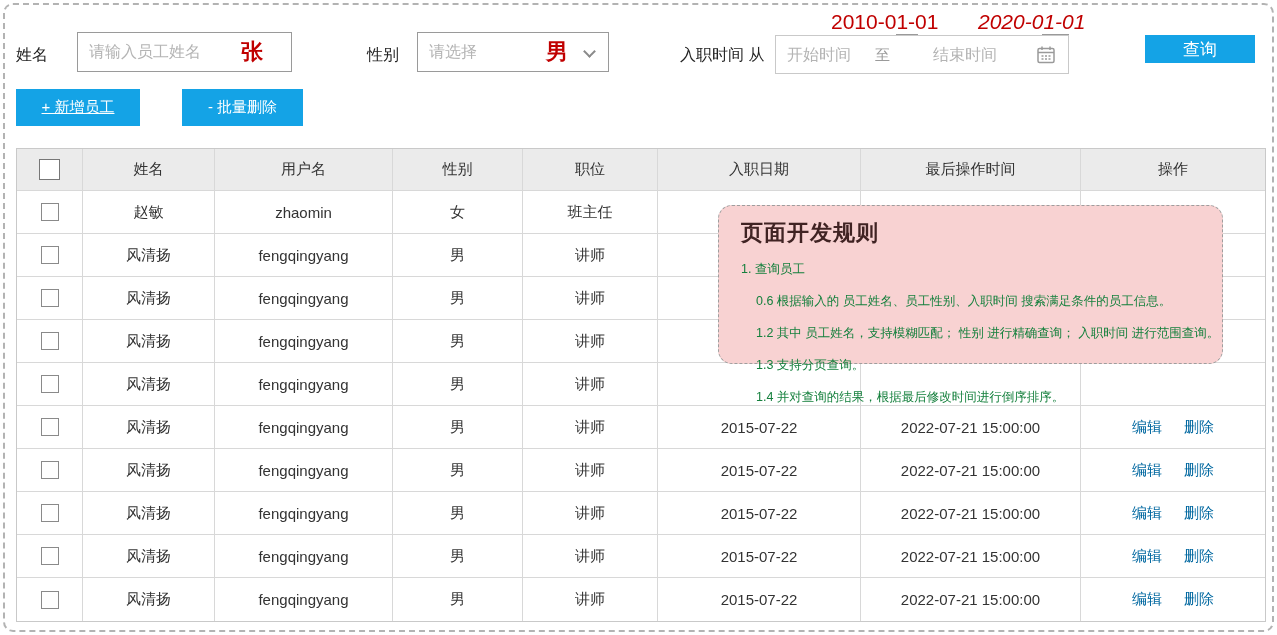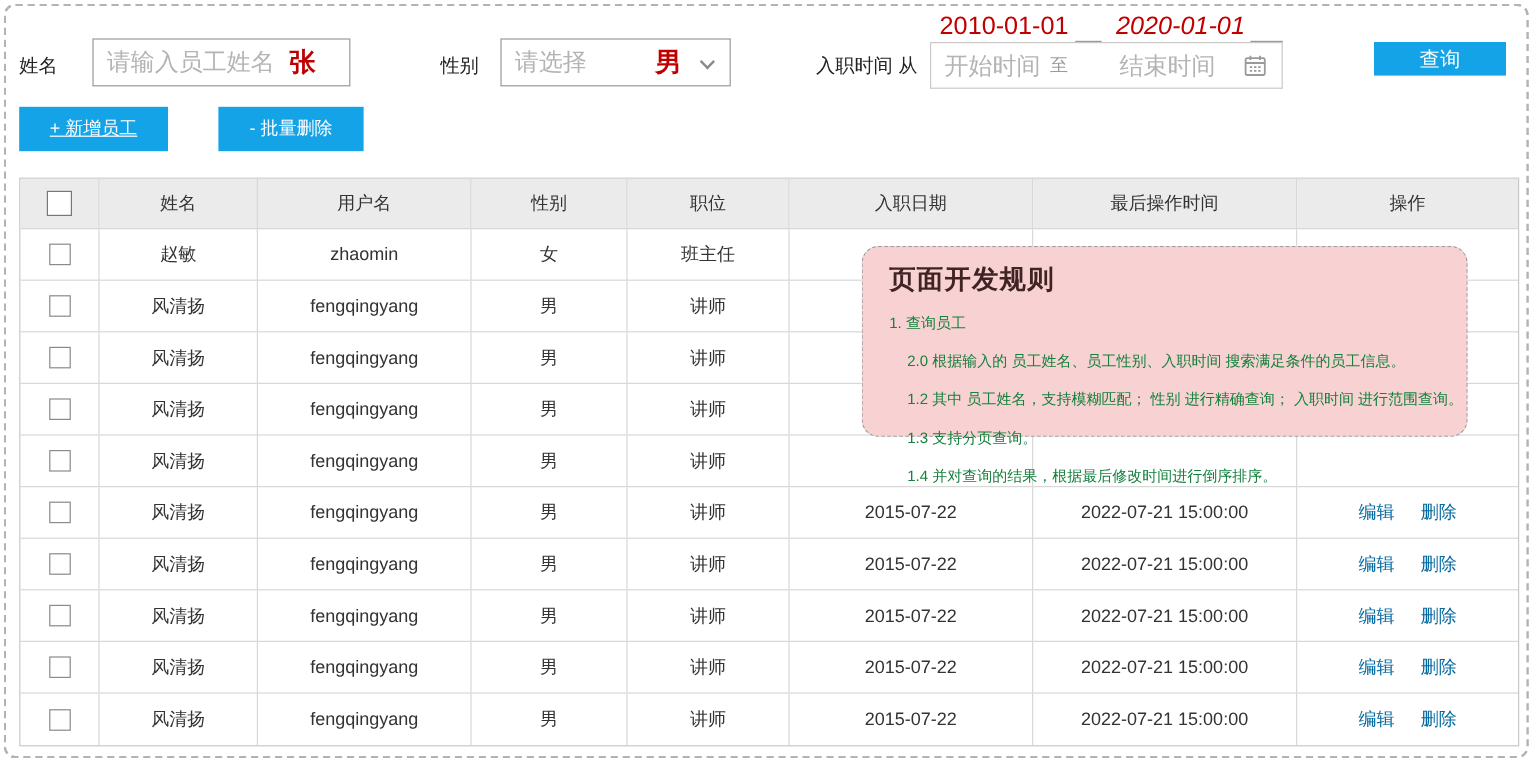--- a/index.html
+++ b/index.html
@@ -10,31 +10,31 @@
   }
   
   .f-label { position:absolute; font-size:16px; color:#222; white-space:nowrap; }
   #lbl-name  { left:11px;  top:40px; }
   #lbl-gender{ left:362px; top:40px; }
   #lbl-hire  { left:675px; top:40px; }
   .field-box { position:absolute; background:#fff; border:1px solid #9a9a9a; }
   #name-input   { left:72px;  top:27px; width:215px; height:40px; }
   #gender-select{ left:412px; top:27px; width:192px; height:40px;padding-left:32px; }
   #date-range   { left:770px; top:30px; width:294px; height:39px; border:1px solid #c9c9c9; }
-  .placeholder { position:absolute; font-size:20px; color:#b4b4b4; top:50%; transform:translateY(-50%); white-space:nowrap; }
+  .placeholder { position:absolute; font-size:16px; color:#b4b4b4; top:50%; transform:translateY(-50%); white-space:nowrap; }
   .ph-left { left:11px; }
   .red-val { position:absolute; font-size:22px; font-weight:600; color:#c00000; top:50%; transform:translateY(-50%); }
   #name-red   { right:28px; }
   #gender-red { right:40px; }
   .chevron { position:absolute; right:14px; top:14px; width:9px; height:9px;
     border-right:2px solid #8a8a8a; border-bottom:2px solid #8a8a8a; transform:rotate(45deg); }
   #dr-to { position:absolute; left:99px; top:50%; transform:translateY(-50%); font-size:15px; color:#9a9a9a; }
   #dr-end { left:157px; }
   #calendar-icon { position:absolute; right:12px; top:9px; }
-  .annotation { position:absolute; font-size:21px; font-weight:500; color:#c00000; white-space:nowrap; }
+  .annotation { position:absolute; font-size:21px; font-weight:500; color:#c00000; white-space:nowrap;margin-left:48px; }
   #ann-start { left:778px; top:5px; }
   #ann-end   { left:925px; top:5px;font-style:italic; }
   .ann-line { position:absolute; border-top:2px solid #9a9a9a; }
   #ann-line-1 { left:891px;  top:29px; width:22px; }
   #ann-line-2 { left:1037px; top:29px; width:27px; }
   .btn { position:absolute; background:#14a3e6; color:#fff; border:none; cursor:pointer;
     display:flex; align-items:center; justify-content:center; font-family:inherit; }
   #search-btn { left:1140px; top:30px; width:110px; height:28px; font-size:17px; }
   #add-btn    { left:11px;  top:84px; width:124px; height:37px; font-size:15px;text-decoration:underline; }
   #bulk-del-btn{ left:177px; top:84px; width:121px; height:37px; font-size:15px; }
@@ -250,20 +250,20 @@
             <span class="link">删除</span>
           </div>
         </div>
       </div>
   </div>
 
   <div class="overlay">
     <div class="overlay-title">页面开发规则</div>
     <div>
         <div class="rule top">1. 查询员工</div>
-        <div class="rule">2.0 根据输入的 员工姓名、员工性别、入职时间 搜索满足条件的员工信息。</div>
+        <div class="rule">0.6 根据输入的 员工姓名、员工性别、入职时间 搜索满足条件的员工信息。</div>
         <div class="rule">1.2 其中 员工姓名，支持模糊匹配； 性别 进行精确查询； 入职时间 进行范围查询。</div>
         <div class="rule">1.3 支持分页查询。</div>
         <div class="rule">1.4 并对查询的结果，根据最后修改时间进行倒序排序。</div>
       </div>
   </div>
 
 </div>
 
 </body></html>

